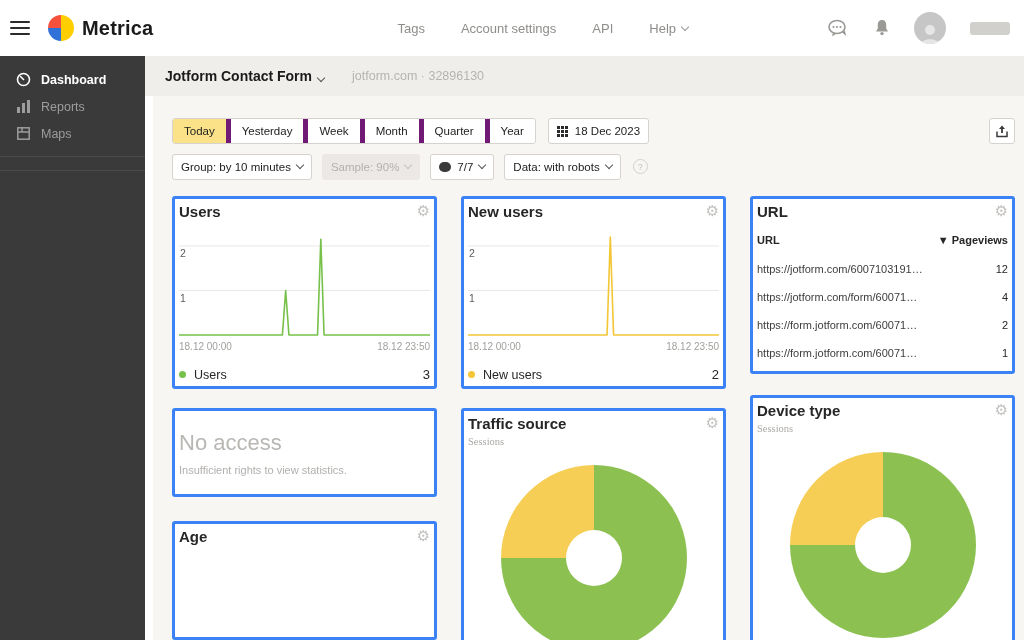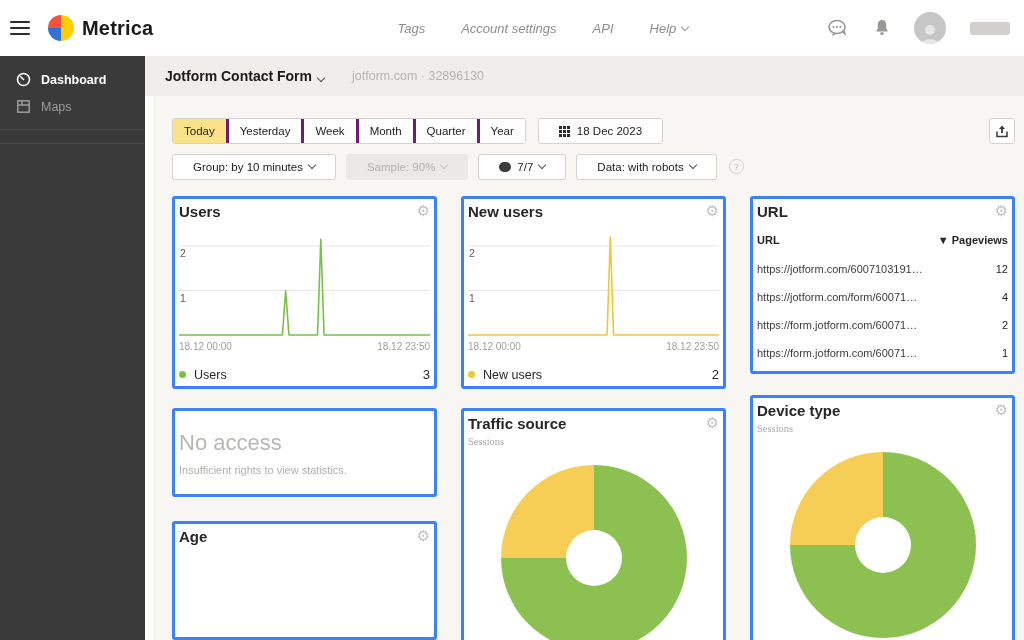--- a/index.html
+++ b/index.html
@@ -10,21 +10,21 @@
   
   .header { position:absolute; top:0; left:0; width:1024px; height:56px; background:#fff;
             display:flex; align-items:center; z-index:5;border-radius:13px; }
   .hamburger { width:20px; height:14px; margin-left:10px; display:flex; flex-direction:column;
                justify-content:space-between; cursor:pointer; }
   .hamburger span { display:block; height:2px; background:#2b2b2b; border-radius:1px; }
   .logo { display:flex; align-items:center; margin-left:18px; cursor:pointer; }
   .logo-circle { width:26px; height:26px; border-radius:50%;
                  background:conic-gradient(#ffce00 0 180deg, #3072d8 180deg 270deg, #f5513d 270deg 360deg); }
   .logo-text { font-size:20px; font-weight:bold; margin-left:8px; letter-spacing:.2px; }
-  .header-nav { display:flex; align-items:center; margin-left:244px; gap:36px;font-style:italic; }
+  .header-nav { display:flex; align-items:center; margin-left:244px; gap:36px; }
   .header-nav a { font-size:13px; color:#8f8d8a; text-decoration:none; cursor:pointer; display:flex; align-items:center; }
   .chev { width:6px; height:6px; border-right:1.5px solid #9b9996; border-bottom:1.5px solid #9b9996;
           transform:rotate(45deg); margin-left:6px; margin-bottom:3px; display:inline-block; }
   .chev.dark { border-color:#555; }
   .header-right { position:absolute; right:14px; top:0; height:56px; display:flex; align-items:center; gap:24px; }
   .hicon { cursor:pointer; display:flex; align-items:center; }
   .avatar { width:32px; height:32px; border-radius:50%; background:#c6c6c6; overflow:hidden;
             display:flex; align-items:flex-end; justify-content:center; }
   .name-bar { width:40px; height:13px; border-radius:3px; background:#d2d0cd; }
 
@@ -43,25 +43,25 @@
                     display:flex; align-items:center; padding-left:20px; }
   .counter-name { font-size:14px; font-weight:bold; display:flex; align-items:flex-end; cursor:pointer; }
   .counter-meta { font-size:12.5px; color:#b6b4b1; margin-left:28px; }
 
   .main { position:absolute; top:96px; left:153px; width:879px; height:544px; background:#f7f6f3;
           padding:0 17px 0 19px; overflow:hidden; }
 
   .toolbar1 { margin-top:22px; display:flex; align-items:center; height:26px; }
   .seg { display:flex; border:1px solid #d6d3ce; border-radius:3px; background:#fff; overflow:hidden; height:26px; }
   .seg button { border:none; background:#fff; font-family:inherit; font-size:11.5px; color:#222;
-                padding:0 11px; cursor:pointer; border-left:3px solid #701a75; height:100%; }
+                padding:0 11px; cursor:pointer; border-left:5px solid #701a75; height:100%; }
   .seg button:first-child { border-left:none; }
   .seg button.active { background:#fbe288; }
   .btn { display:inline-flex; align-items:center; height:26px; border:1px solid #d6d3ce; border-radius:3px;
-         background:#fff; font-size:11.5px; color:#222; padding:0 20px; cursor:pointer; }
+         background:#fff; font-size:11.5px; color:#222; padding:0 8px; cursor:pointer; }
   .date-btn { margin-left:12px; }
   .cal-ic { display:grid; grid-template-columns:repeat(3,3px); grid-template-rows:repeat(3,3px); gap:1px; margin-right:7px; }
   .cal-ic i { background:#2b2b2b; }
   .spacer { flex:1; }
   .export-btn { width:26px; justify-content:center; padding:0; }
 
   .toolbar2 { margin-top:10px; display:flex; align-items:center; height:25px; gap:10px; }
   .btn.disabled { background:#ebe8e5; border-color:#ebe8e5; color:#b3b1ae; cursor:default; }
   .btn.disabled .chev { border-color:#c6c4c1; }
   .bubble-ic { width:12px; height:10px; background:#3a3a3a; border-radius:5px; position:relative; margin-right:6px; }
@@ -168,20 +168,30 @@
         <svg width="15" height="15" viewBox="0 0 15 15">
           <circle cx="7.5" cy="7.5" r="6" fill="none" stroke="#fff" stroke-width="1.6"></circle>
           <line x1="7.5" y1="7.5" x2="4.5" y2="4.5" stroke="#fff" stroke-width="1.6" stroke-linecap="round"></line>
         </svg>
       </span>
       <span>Dashboard</span>
     </div>
     <div class="side-item">
       <span class="s-ic">
         <svg width="13" height="13" viewBox="0 0 13 13">
+          <rect x="0" y="7" width="3" height="6" fill="#9d9d9d"></rect>
+          <rect x="5" y="3" width="3" height="10" fill="#9d9d9d"></rect>
+          <rect x="10" y="0" width="3" height="13" fill="#9d9d9d"></rect>
+        </svg>
+      </span>
+      <span>Reports</span>
+    </div>
+    <div class="side-item">
+      <span class="s-ic">
+        <svg width="13" height="13" viewBox="0 0 13 13">
           <rect x="0.8" y="0.8" width="11.4" height="11.4" fill="none" stroke="#9d9d9d" stroke-width="1.5"></rect>
           <line x1="5" y1="0.8" x2="5" y2="5" stroke="#9d9d9d" stroke-width="1.5"></line>
           <line x1="0.8" y1="5" x2="12.2" y2="5" stroke="#9d9d9d" stroke-width="1.5"></line>
         </svg>
       </span>
       <span>Maps</span>
     </div>
     <div class="side-div"></div>
     <div class="side-div second"></div>
   </aside>

